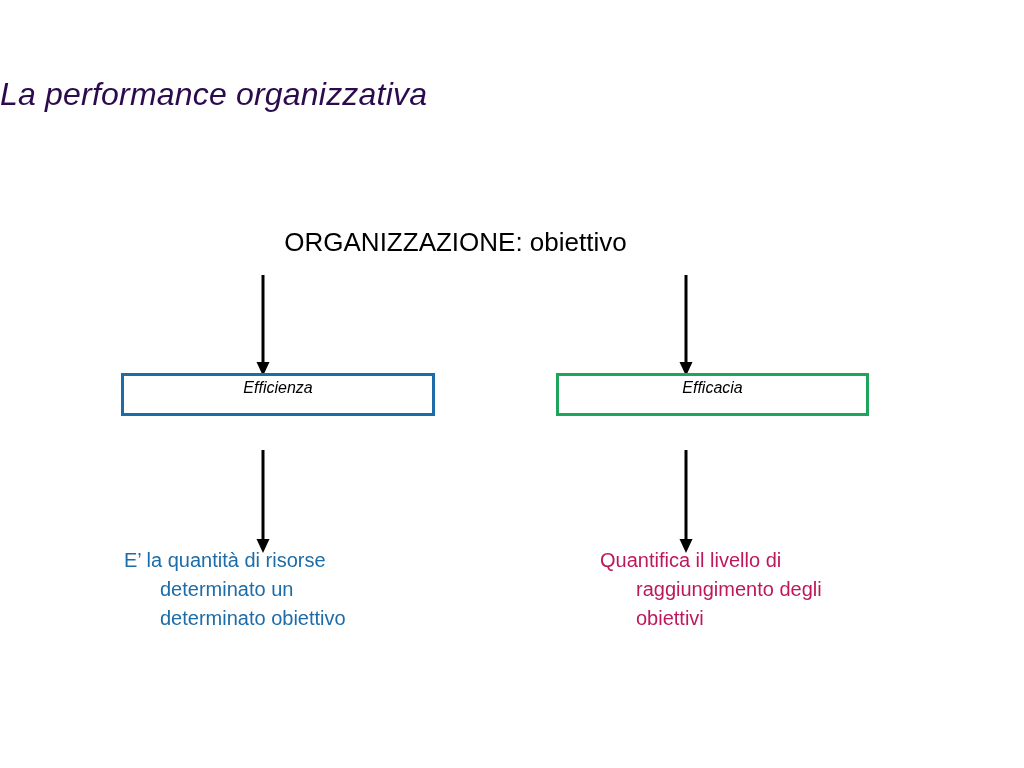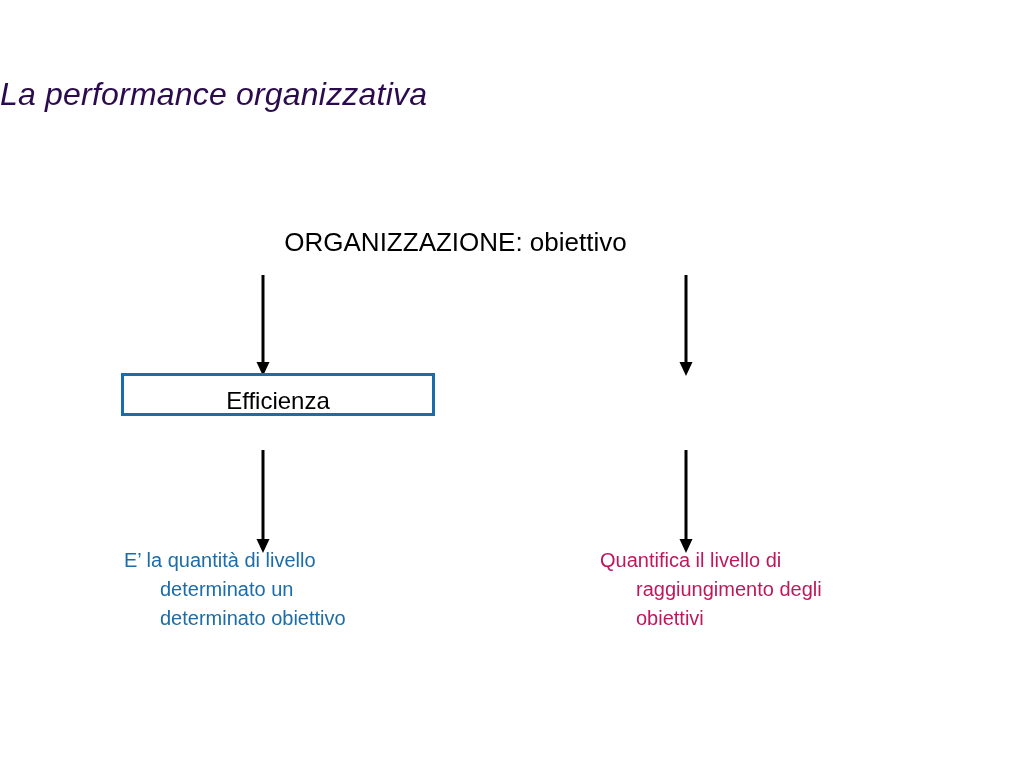--- a/index.html
+++ b/index.html
@@ -48,25 +48,26 @@
     color: #000000;
     white-space: nowrap;
   }
 
   
   .concept-box {
     position: absolute;
     box-sizing: border-box;
     background: #ffffff;
     display: flex;
-    align-items: flex-end;
+    align-items: flex-start;
     justify-content: center;
-    font-size: 24px;
+    font-size: 16px;
     line-height: 24px;
     color: #000000;
+    font-style: italic;
   }
   .concept-box.efficiency {
     left: 121px;
     top: 373px;
     width: 314px;
     height: 43px;
     border: 3px solid #1B6CA8;
   }
   .concept-box.effectiveness {
     left: 556px;
@@ -120,33 +121,36 @@
 
   <svg class="arrow-svg" style="left:666px; top:270px;" width="40" height="110" viewBox="0 0 40 110">
     <line x1="20" y1="5" x2="20" y2="96" stroke="#000000" stroke-width="3"></line>
     <polygon points="20,106 13.5,92 26.5,92" fill="#000000"></polygon>
   </svg>
 
   <div class="concept-box efficiency">
     <span>Efficienza</span>
   </div>
 
+  <div class="concept-box effectiveness">
+    <span>Efficacia</span>
+  </div>
 
   <svg class="arrow-svg" style="left:243px; top:445px;" width="40" height="112" viewBox="0 0 40 112">
     <line x1="20" y1="5" x2="20" y2="98" stroke="#000000" stroke-width="3"></line>
     <polygon points="20,108 13.5,94 26.5,94" fill="#000000"></polygon>
   </svg>
 
   <svg class="arrow-svg" style="left:666px; top:445px;" width="40" height="112" viewBox="0 0 40 112">
     <line x1="20" y1="5" x2="20" y2="98" stroke="#000000" stroke-width="3"></line>
     <polygon points="20,108 13.5,94 26.5,94" fill="#000000"></polygon>
   </svg>
 
   <div class="desc-block left-desc">
-    <div class="desc-line">E’ la quantità di livello</div>
+    <div class="desc-line">E’ la quantità di risorse</div>
     <div class="desc-line indent">determinato un</div>
     <div class="desc-line indent">determinato obiettivo</div>
   </div>
 
   <div class="desc-block right-desc">
     <div class="desc-line">Quantifica il livello di</div>
     <div class="desc-line indent">raggiungimento degli</div>
     <div class="desc-line indent">obiettivi</div>
   </div>
 

